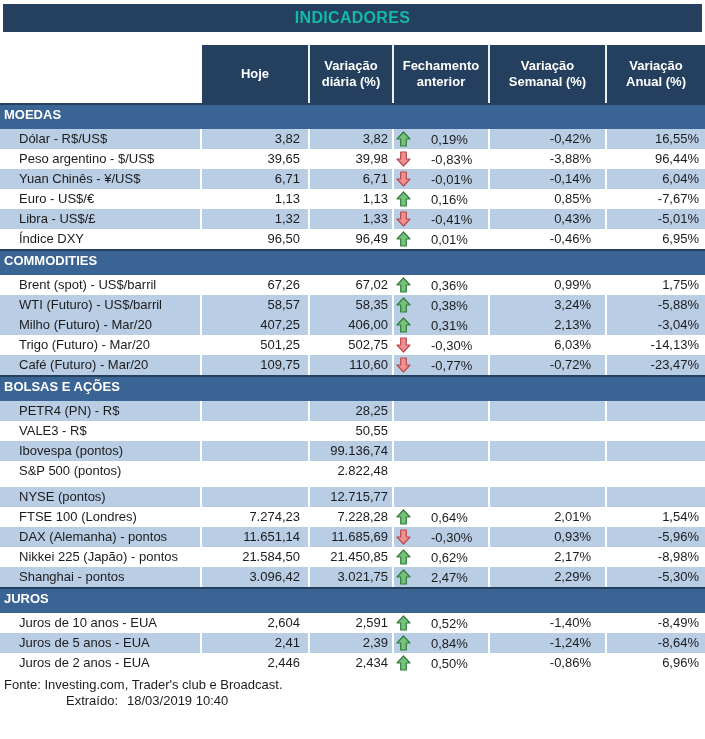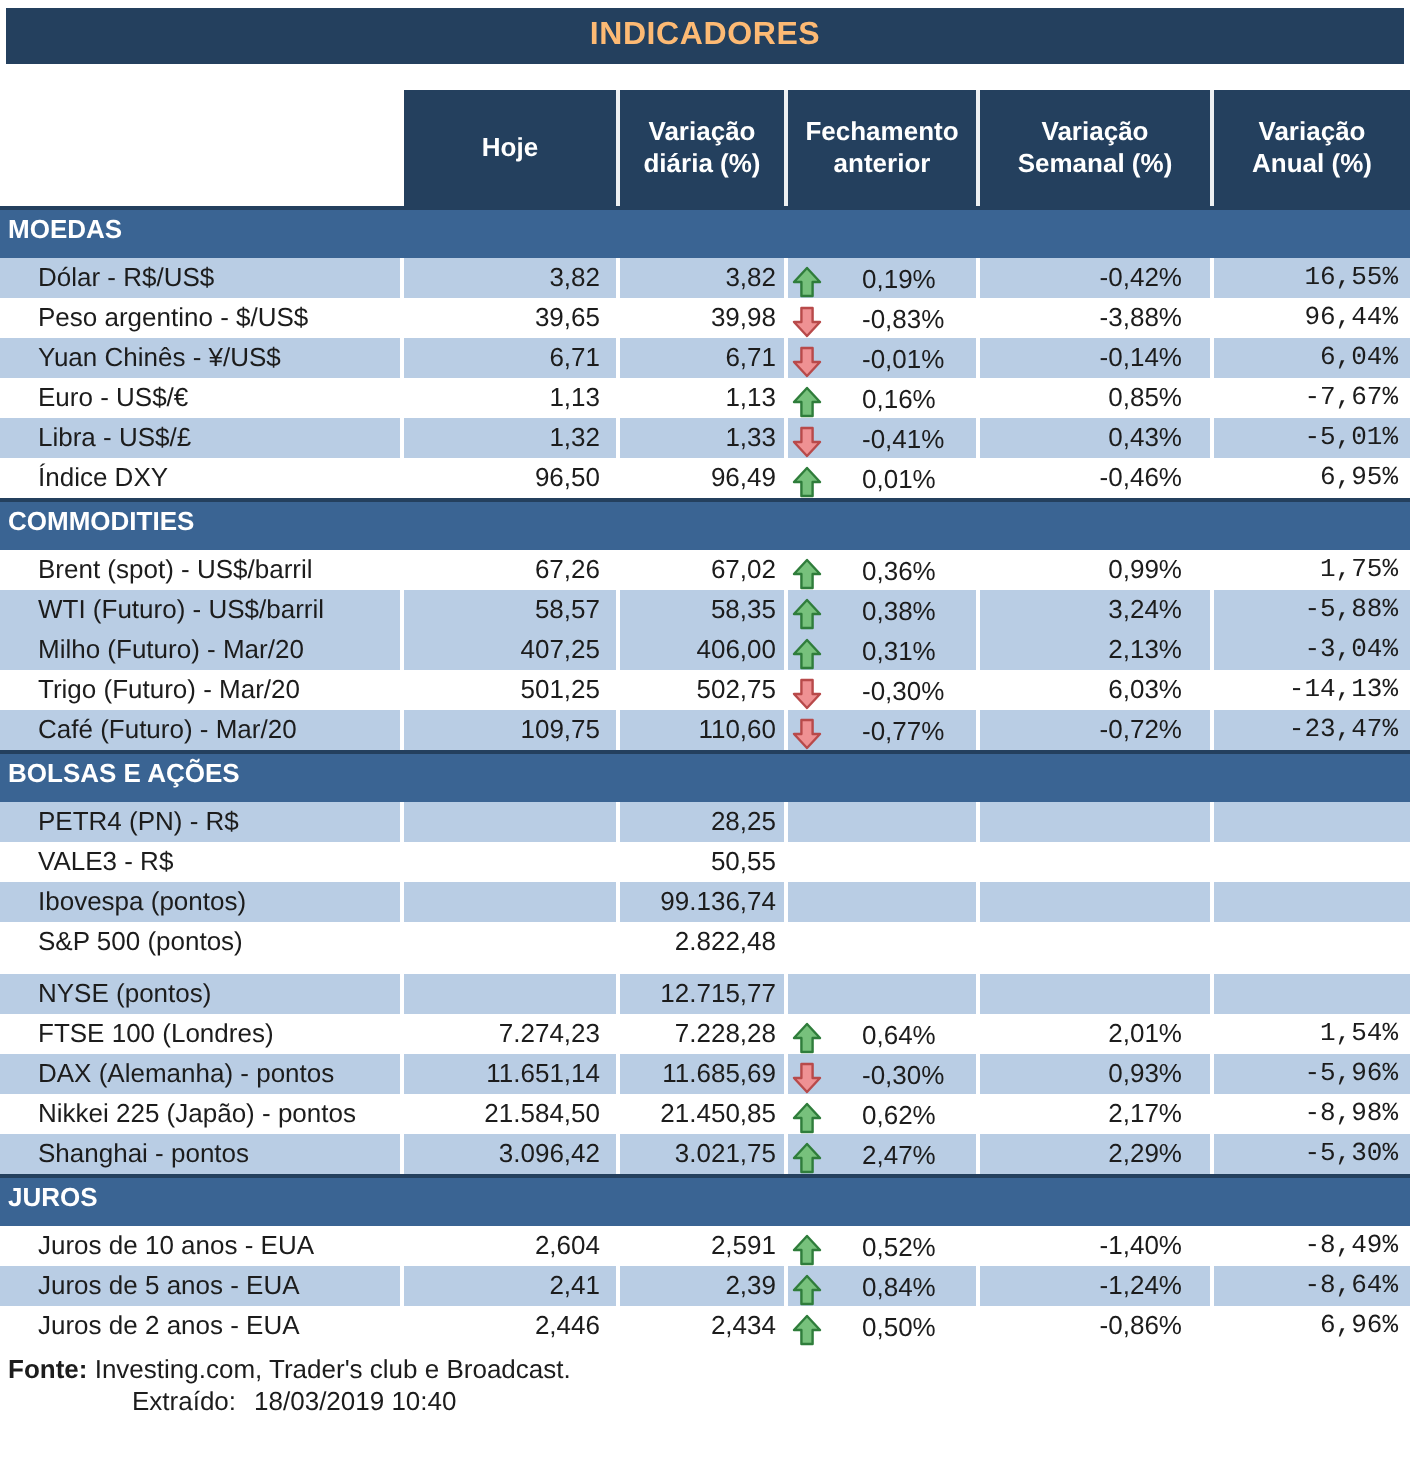--- a/index.html
+++ b/index.html
@@ -1,21 +1,21 @@
 <!DOCTYPE html>
 <html><head>
 <meta charset="utf-8">
 <style>
   * { box-sizing: border-box; margin: 0; padding: 0; }
   html, body { width: 705px; height: 739px; background: #ffffff; overflow: hidden; }
   body { font-family: "Liberation Sans", sans-serif; color: #1c1c1c; }
 
   .title-bar {
     margin: 4px 3px 0 3px; height: 28px;
-    background: #24405E; color: #fdba74;
+    background: #24405E; color: #14b8a6;
     font-size: 16px; font-weight: bold;
     display: flex; align-items: center; justify-content: center;
     letter-spacing: .3px;
   }
 
   .header-row {
     margin-top: 13px; height: 58px;
     display: grid;
     grid-template-columns: 202px 108px 84px 96px 117px 98px;
   }
@@ -37,41 +37,41 @@
   }
 
   .row {
     height: 20px;
     display: grid;
     grid-template-columns: 202px 108px 84px 96px 117px 98px;
     font-size: 13px; line-height: 19px;
   }
   .row.blue  > div { background: #B9CDE4; border-right: 2px solid #ffffff; }
   .row.white > div { background: #ffffff; border-right: 2px solid #ffffff; }
-  .row > div:last-child { border-right: none; font-family: Liberation Mono, monospace; }
+  .row > div:last-child { border-right: none; }
 
   .c-label  { padding-left: 19px; white-space: nowrap; overflow: hidden; }
   .c-num    { text-align: right; }
   .c-today  { padding-right: 8px; }
   .c-prev   { padding-right: 4px; }
-  .c-daily  { display: flex; align-items: flex-end; justify-content: space-between;
+  .c-daily  { display: flex; align-items: center; justify-content: space-between;
               padding-left: 2px; padding-right: 24px; gap: 20px; }
   .c-daily .val { margin-left: auto; }
   .c-weekly { padding-right: 14px; }
   .c-annual { padding-right: 6px; }
 
   .trend { display: inline-flex; width: 15px; height: 16px; }
   .trend svg { display: block; }
 
   .row-gap { height: 6px; background: #ffffff; }
 
   .footer { margin-top: 4px; font-size: 13px; line-height: 16px; }
   .footer .line1 { padding-left: 4px; }
   .footer .line2 { padding-left: 66px; }
-  .footer b { font-weight: bold; margin-top: 40px; }
+  .footer b { font-weight: normal; margin-top: 40px; }
   .footer .ext-val { margin-left: 9px; }
 </style>
 </head>
 <body>
 
 <div>
 
   <div class="title-bar">INDICADORES</div>
 
   <div class="header-row">

